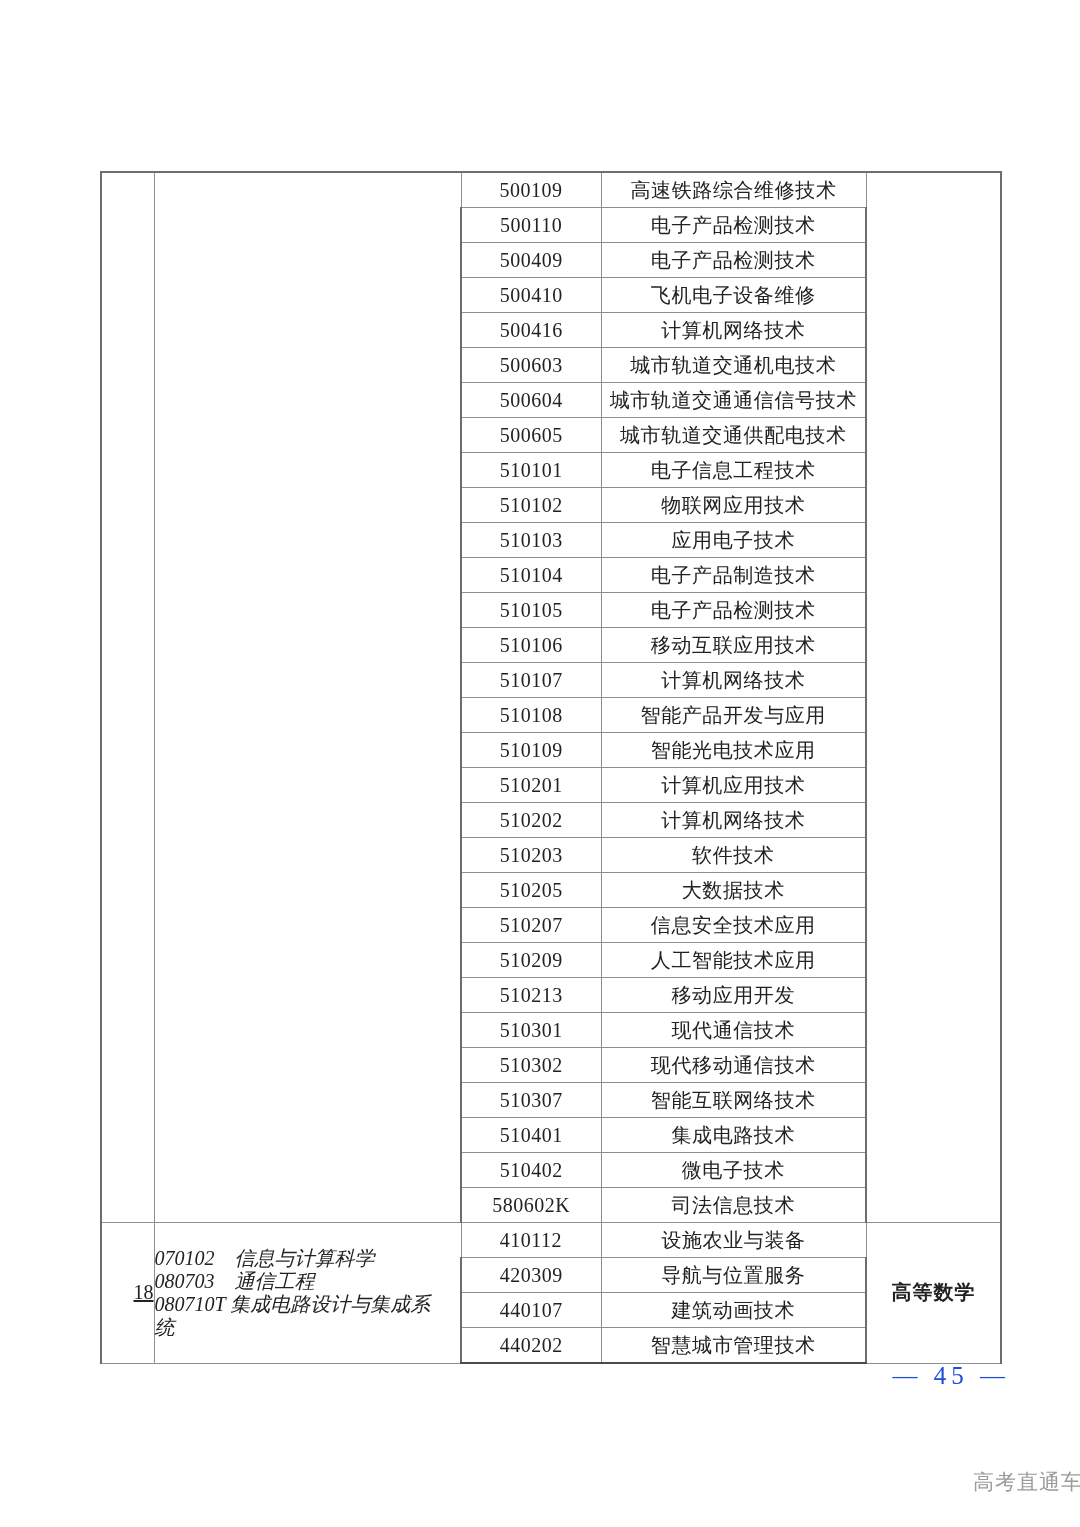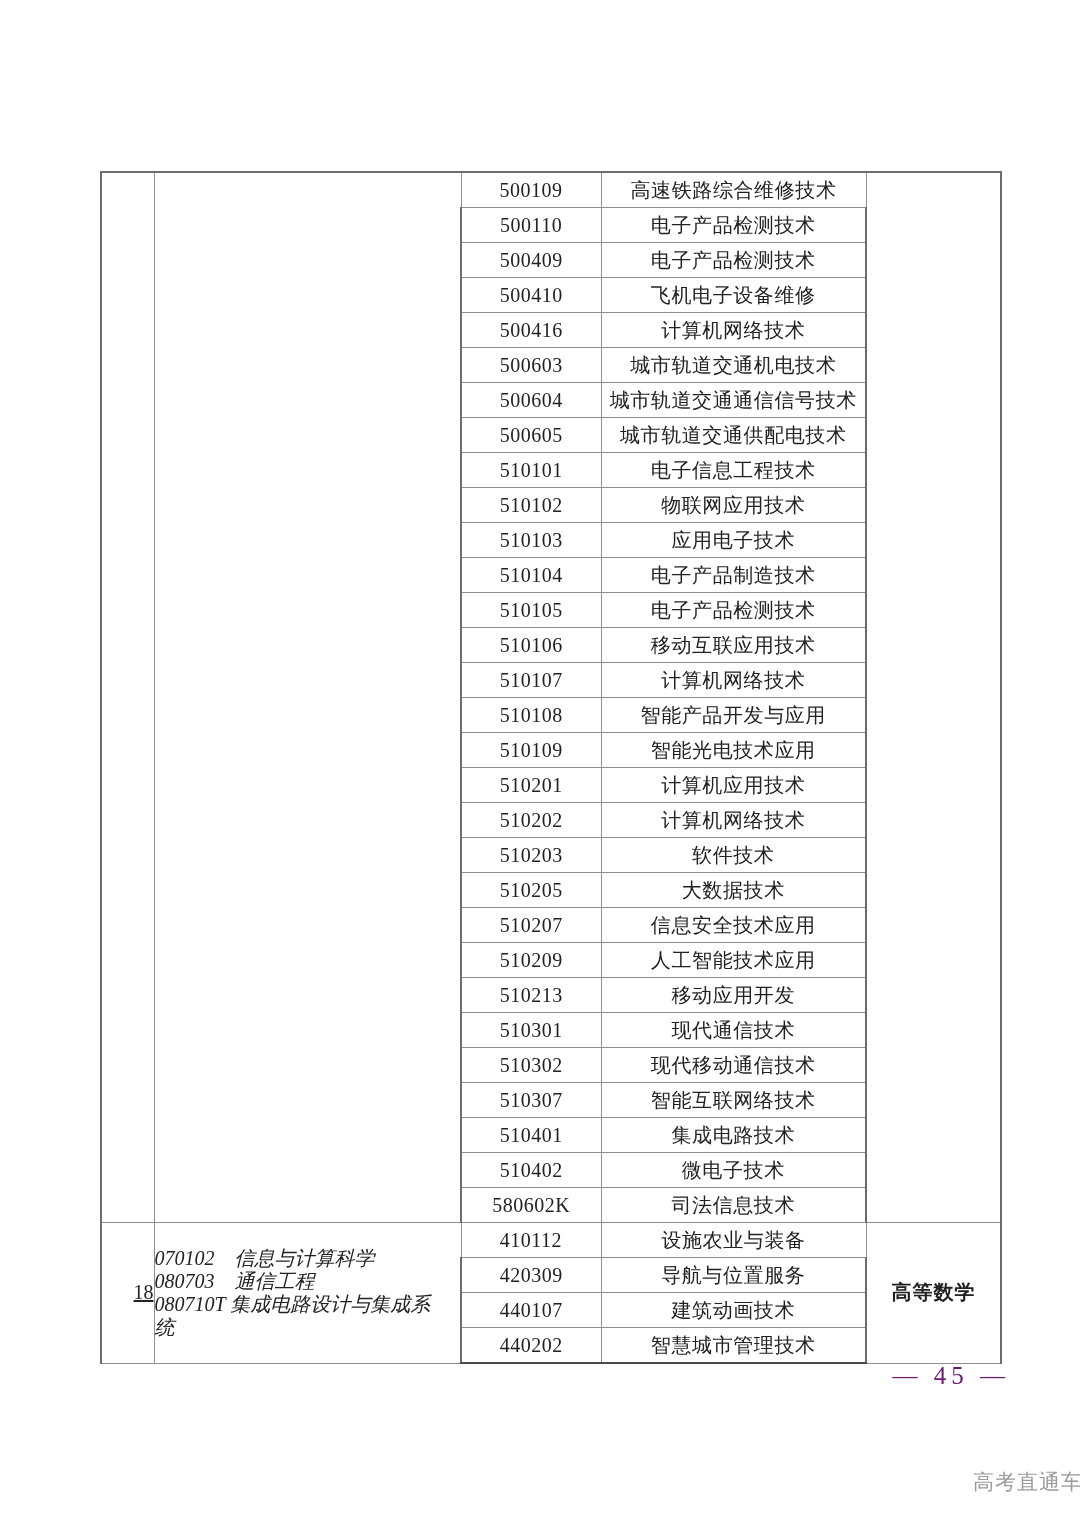--- a/index.html
+++ b/index.html
@@ -105,21 +105,21 @@
 
   
   #page-number {
     position: absolute;
     left: 0;
     top: 1362px;
     width: 1010px;
     text-align: right;
     font-size: 25px;
     letter-spacing: 5px;
-    color: #701a75;
+    color: #1d4ed8;
   }
 
   #watermark {
     position: absolute;
     right: 22px;
     top: 1468px;
     font-family: Liberation Sans, sans-serif;
     font-size: 21px;
     color: #9b9b9b;
     letter-spacing: 1px;

